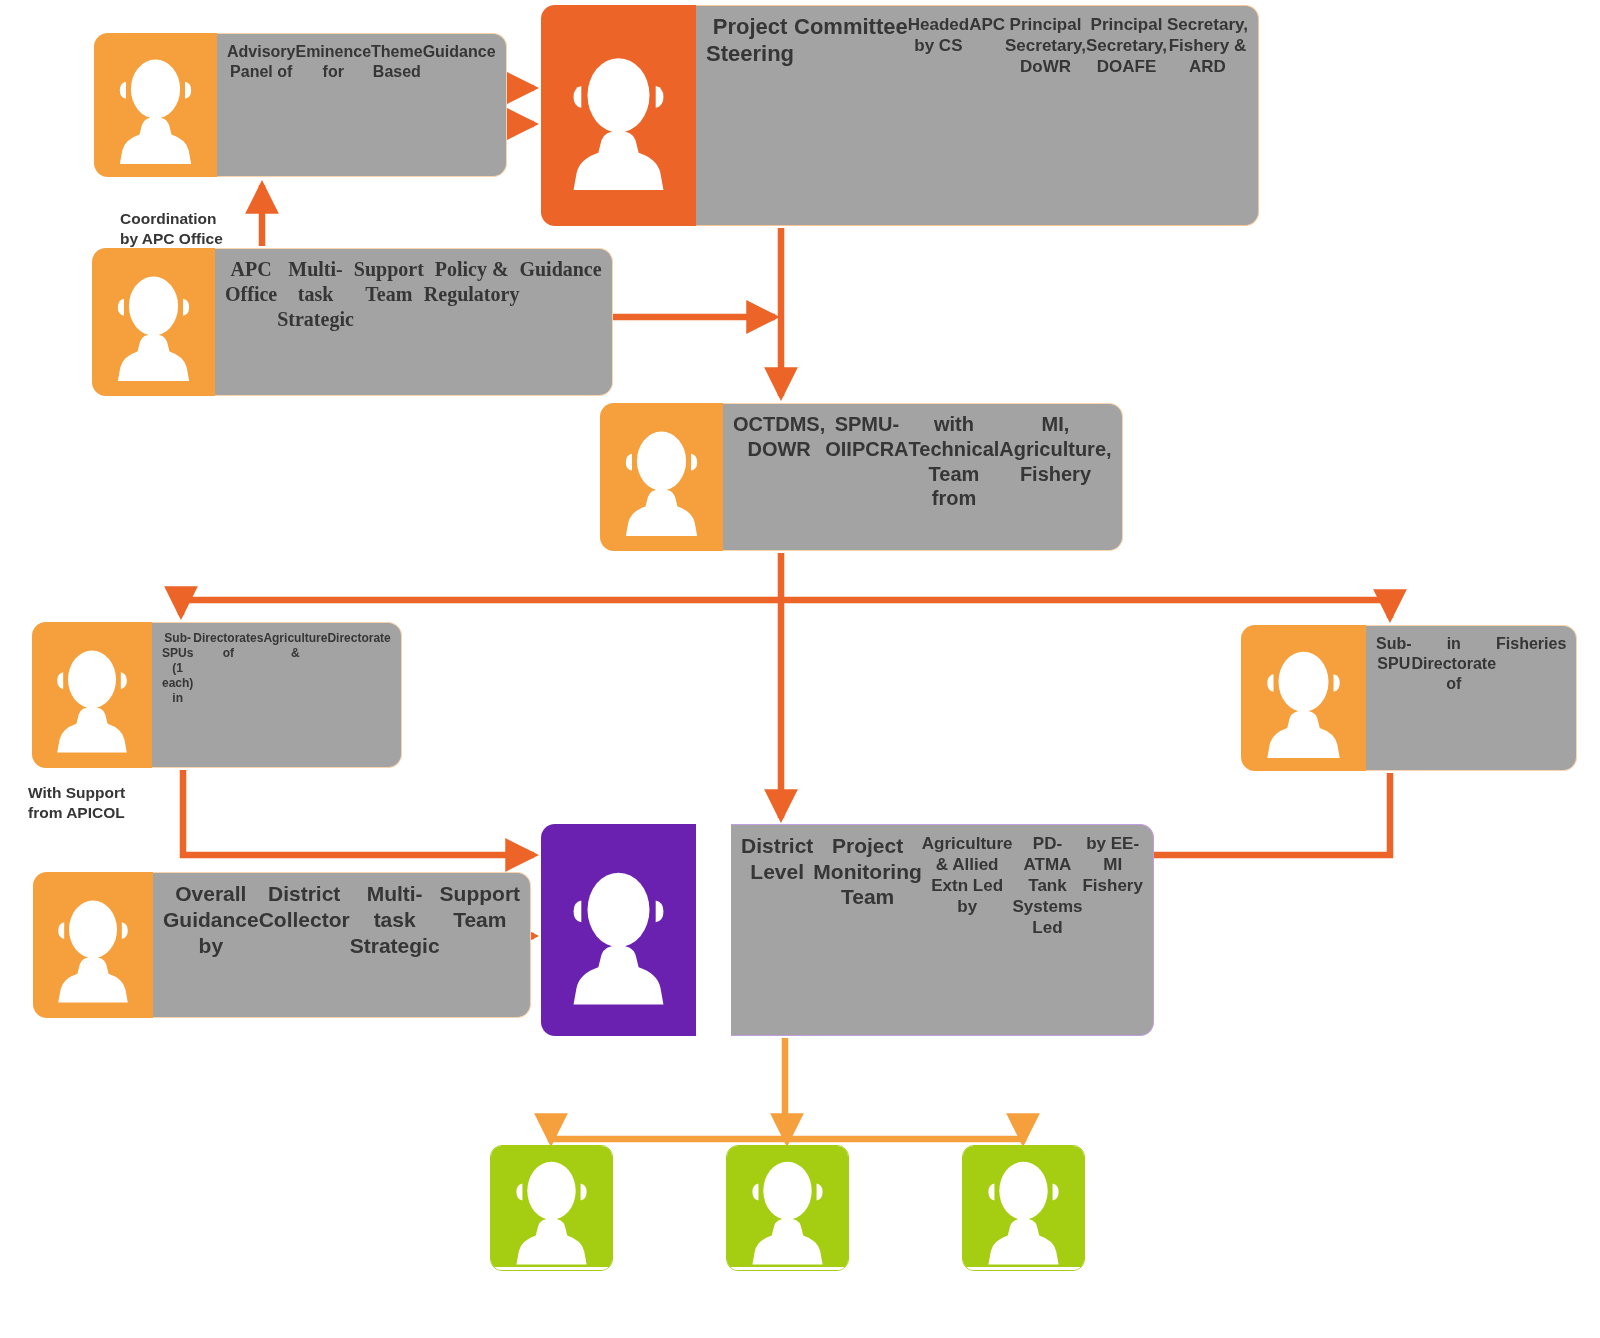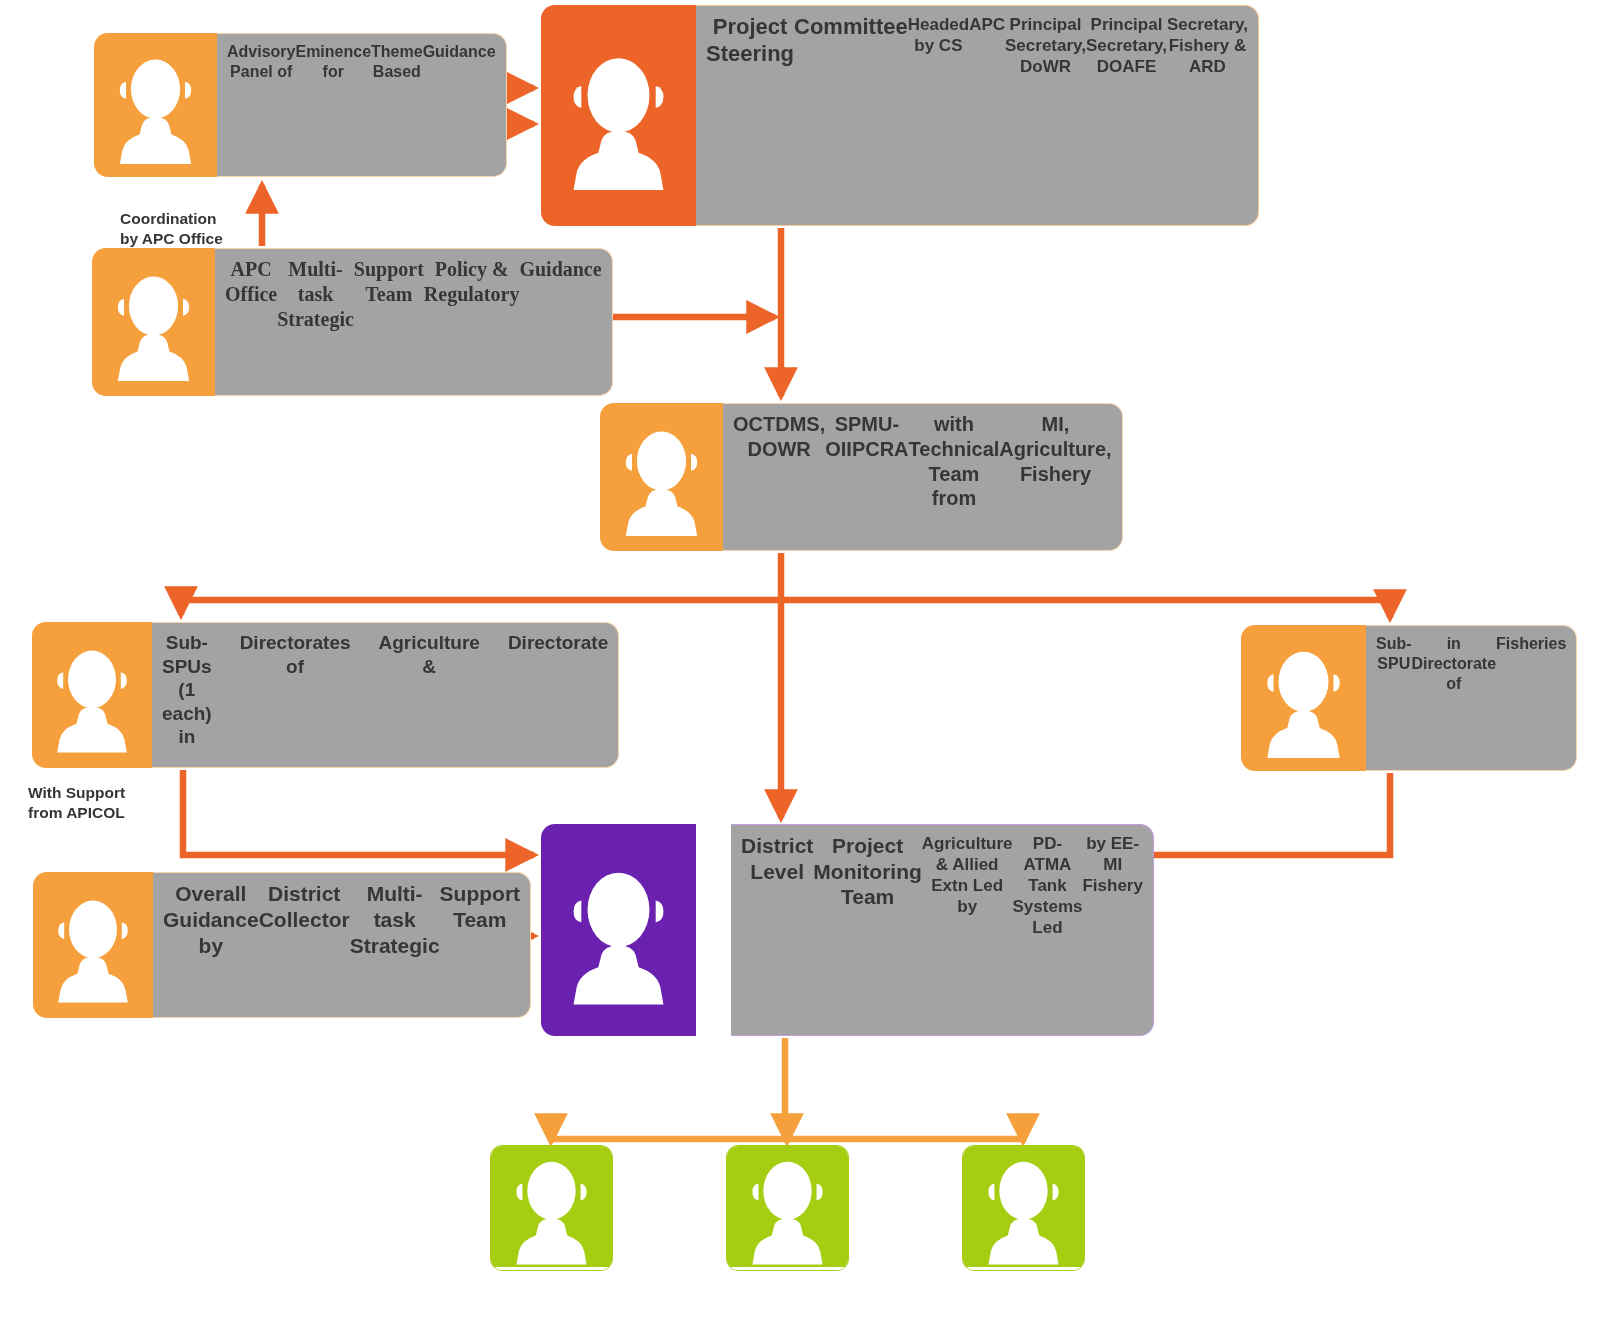--- a/index.html
+++ b/index.html
@@ -70,21 +70,21 @@
   #card-apc { left: 92px; top: 248px; width: 297px; height: 148px; }
   #card-apc .icon-panel { width: 123px; }
   #card-apc .text-panel { font-size: 20px; font-family: Liberation Serif, serif; }
 
   #card-octdms { left: 600px; top: 403px; width: 345px; height: 148px; }
   #card-octdms .icon-panel { width: 123px; }
   #card-octdms .text-panel { font-size: 20px; }
 
   #card-subspu-left { left: 32px; top: 622px; width: 294px; height: 146px; }
   #card-subspu-left .icon-panel { width: 120px; }
-  #card-subspu-left .text-panel { font-size: 19px; gap: 28px; }
+  #card-subspu-left .text-panel { font-size: 12px; }
 
   #card-subspu-right { left: 1241px; top: 625px; width: 294px; height: 146px; }
   #card-subspu-right .icon-panel { width: 125px; }
   #card-subspu-right .text-panel { font-size: 16px; }
 
   #card-district { left: 541px; top: 824px; width: 499px; height: 212px; }
   #card-district .icon-panel { width: 155px; }
   #card-district .text-panel { font-size: 17px; }
   #card-district .title-line { font-size: 21px; }
 

